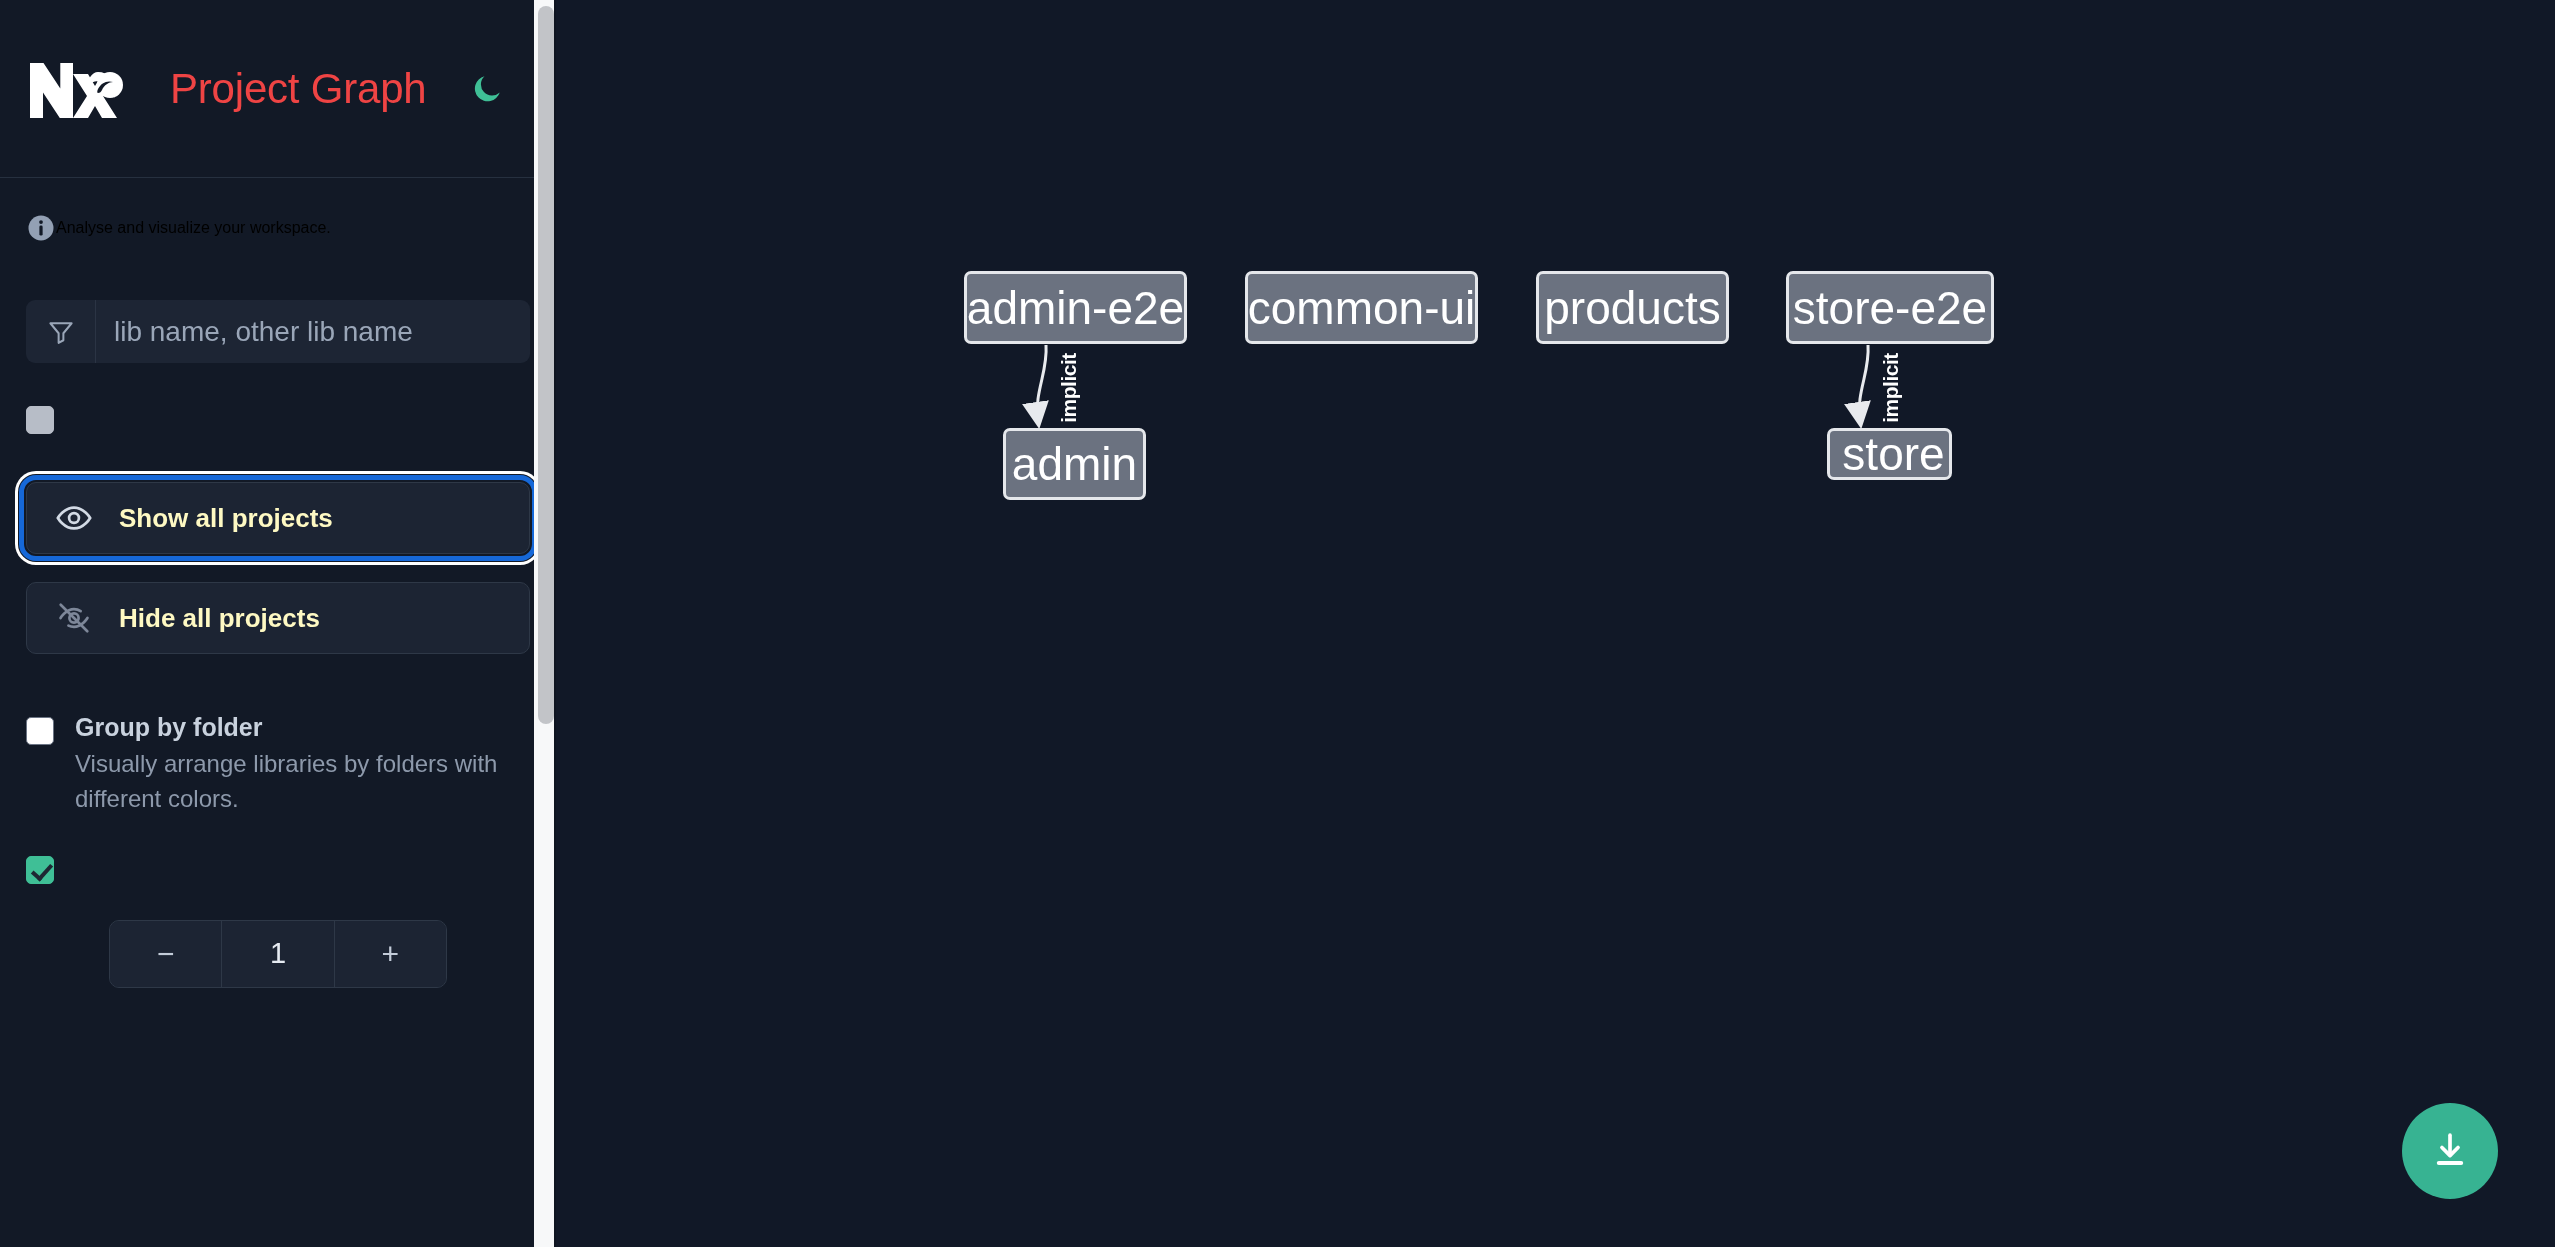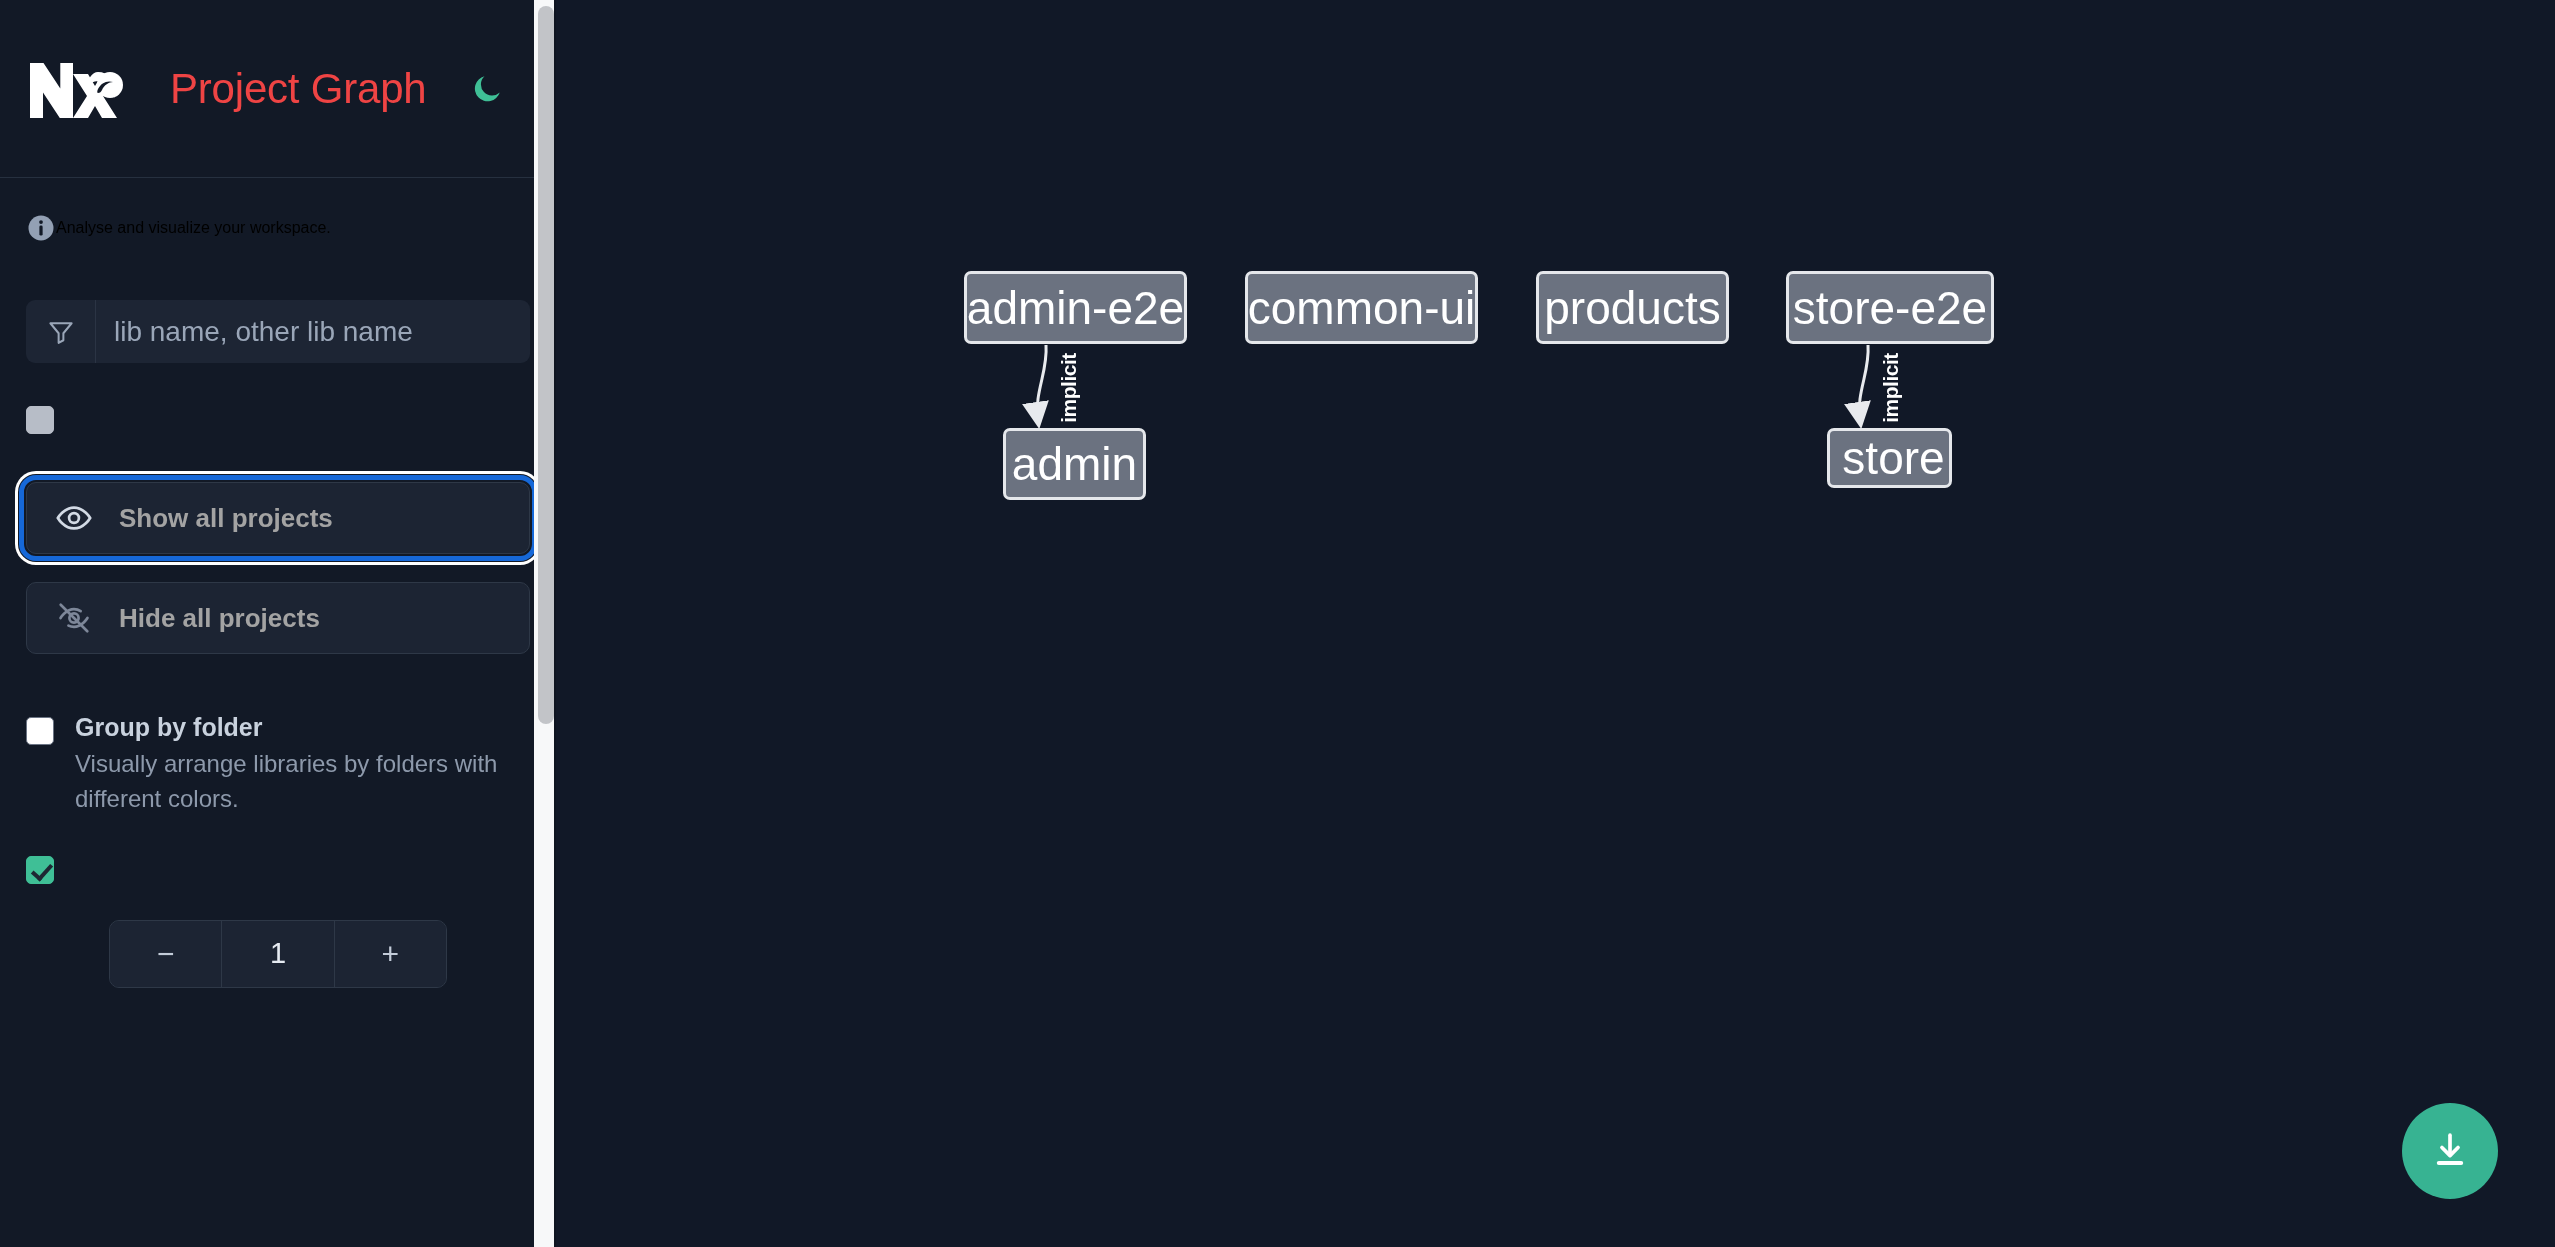--- a/index.html
+++ b/index.html
@@ -108,21 +108,21 @@
 
   
   .btn-block { padding: 48px 26px 0 26px; }
   .ctl-btn {
     position: relative;
     display: flex; align-items: center;
     width: 100%; height: 72px;
     background: #1c2433;
     border: 1px solid #2e3847;
     border-radius: 10px;
-    color: #a3a3a3;
+    color: #fef9c3;
     font-size: 26px; font-weight: bold;
     padding-left: 28px;
     cursor: pointer;
     font-family: "Liberation Sans", sans-serif;
   }
   .ctl-btn.focused {
     outline: 5px solid #1668d8;
     outline-offset: 2px;
     box-shadow: 0 0 0 8px #121926, 0 0 0 11px #ffffff;
   }
@@ -345,21 +345,21 @@
     </div>
     <div class="node" style="left:980px; top:271px; width:193px; height:73px;">
       <span>products</span>
     </div>
     <div class="node" style="left:1230px; top:271px; width:208px; height:73px;">
       <span>store-e2e</span>
     </div>
     <div class="node" style="left:447px; top:428px; width:143px; height:72px;">
       <span>admin</span>
     </div>
-    <div class="node" style="left:1271px; top:428px; width:125px; height:60px;padding-left:8px;">
+    <div class="node" style="left:1271px; top:428px; width:125px; height:52px;padding-left:8px;">
       <span>store</span>
     </div>
 
     <button class="fab">
       <span>
         <svg viewBox="0 0 24 24" width="42" height="42" aria-hidden="true">
           <line x1="12" y1="3.5" x2="12" y2="14.6" stroke="#ffffff" stroke-width="2.1" stroke-linecap="round"></line>
           <path d="M7.4 10.6 L12 15.2 L16.6 10.6" fill="none" stroke="#ffffff" stroke-width="2.1" stroke-linecap="round" stroke-linejoin="round"></path>
           <line x1="5.6" y1="19.4" x2="18.4" y2="19.4" stroke="#ffffff" stroke-width="2.3" stroke-linecap="round"></line>
         </svg>

